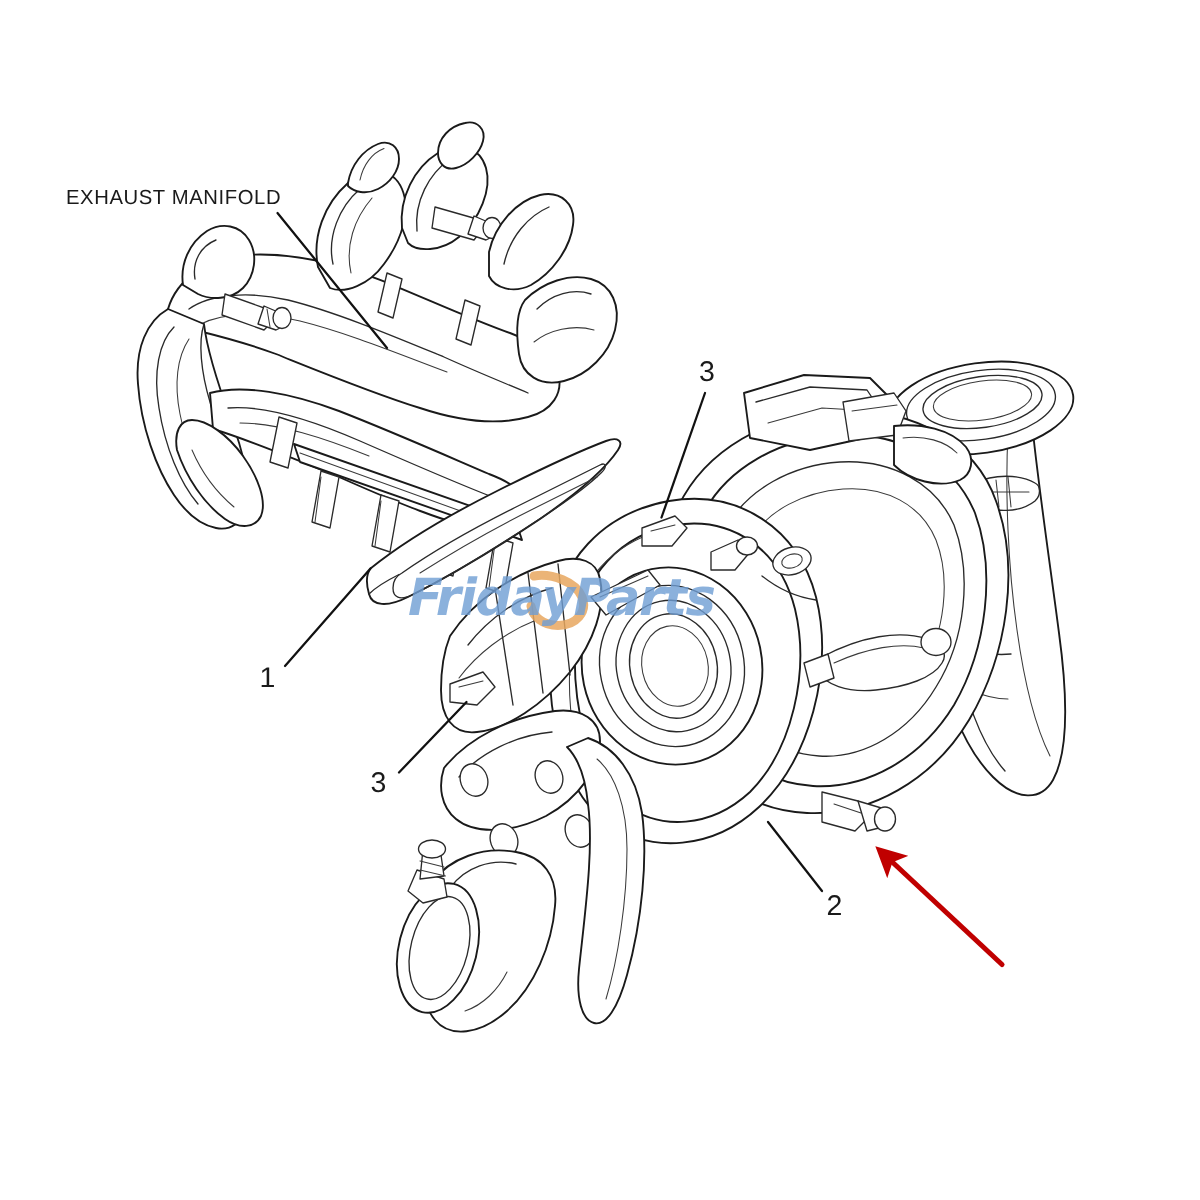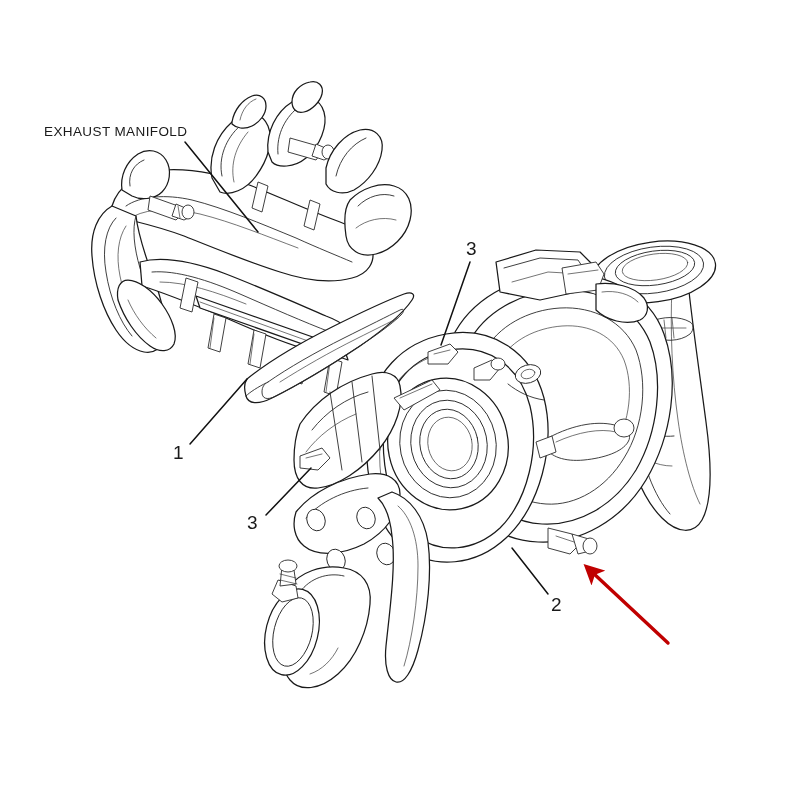--- a/index.html
+++ b/index.html
@@ -350,14 +350,20 @@
   <div class="lbl lbl-title" style="left:44px; top:124px;">EXHAUST MANIFOLD</div>
 
   <div class="lbl lbl-num" style="left:173px; top:442px;">1</div>
 
   <div class="lbl lbl-num" style="left:247px; top:512px;">3</div>
 
   <div class="lbl lbl-num" style="left:466px; top:238px;">3</div>
 
   <div class="lbl lbl-num" style="left:551px; top:594px;">2</div>
 
+  <div id="watermark">
+    <svg class="wm-swoosh" viewBox="0 0 46 40" xmlns="http://www.w3.org/2000/svg">
+      <path d="M6 4 C18 2 34 8 38 18 C42 28 34 37 22 37 C12 37 5 31 4 24" fill="none" stroke="#e8a860" stroke-width="6" stroke-linecap="round"></path>
+    </svg>
+    <div class="wm-text">FridayParts</div>
+  </div>
 
 </div>
 
 </body></html>

